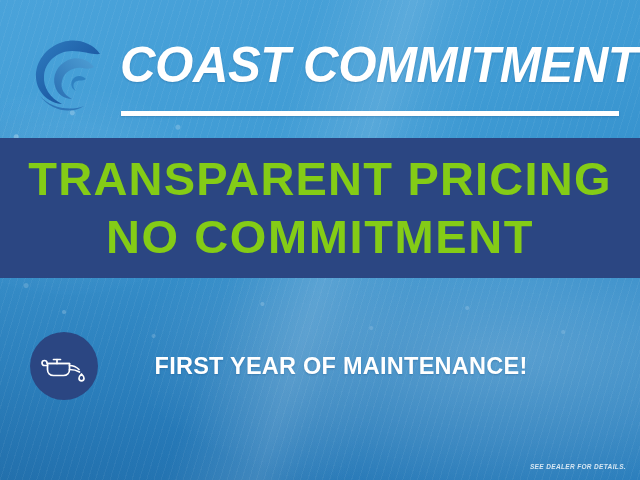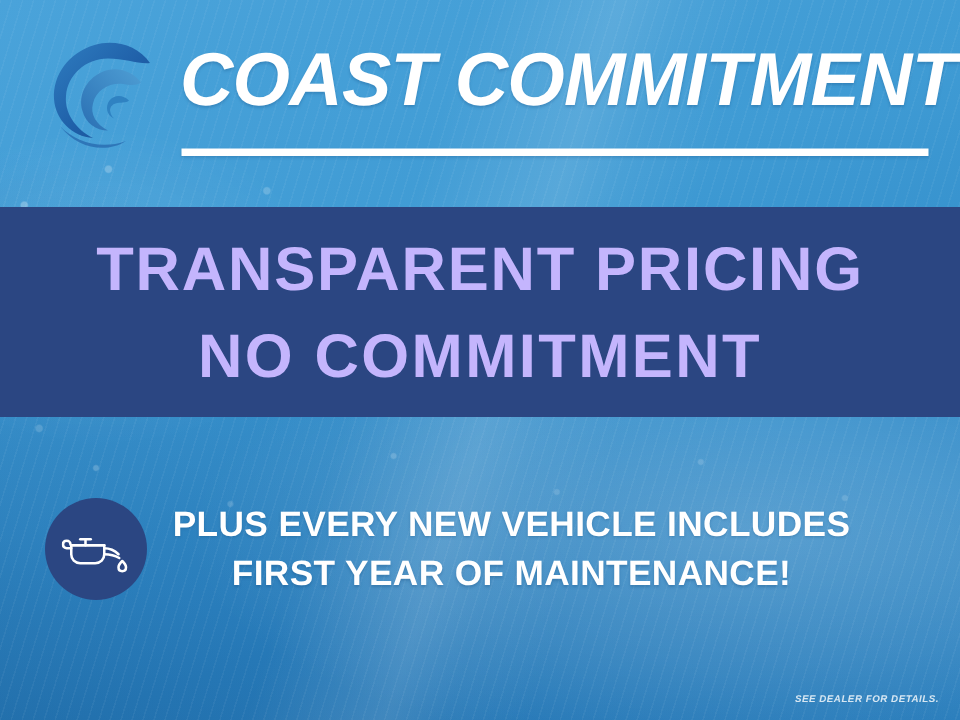--- a/index.html
+++ b/index.html
@@ -91,21 +91,21 @@
       radial-gradient(circle at 41% 30%, rgba(255,255,255,0.18) 0 1.5px, rgba(255,255,255,0) 2.5px),
       radial-gradient(circle at 58% 60%, rgba(255,255,255,0.14) 0 1.5px, rgba(255,255,255,0) 2.5px),
       radial-gradient(circle at 73% 35%, rgba(255,255,255,0.16) 0 1.5px, rgba(255,255,255,0) 2.5px),
       radial-gradient(circle at 88% 65%, rgba(255,255,255,0.14) 0 1.5px, rgba(255,255,255,0) 2.5px);
   }
 
   
   .header {
     position: absolute;
     left: 0;
-    top: 0;
+    top: 12px;
     width: 640px;
     height: 138px;
   }
 
   .logo {
     position: absolute;
     left: 22px;
     top: 22px;
     width: 92px;
     height: 80px;
@@ -149,24 +149,24 @@
     width: 640px;
     height: 140px;
     background: #2b4682;
     display: flex;
     flex-direction: column;
     align-items: center;
     justify-content: center;
   }
 
   .navy-line {
-    color: #c4b5fd;
+    color: #84cc16;
     font-family: "Liberation Sans", sans-serif;
     font-weight: bold;
-    font-size: 41px;
+    font-size: 47px;
     line-height: 58px;
     letter-spacing: 1.2px;
     white-space: nowrap;
     text-align: center;
   }
   .navy-line.line2 {
     letter-spacing: 1.6px;
   }
 
   
@@ -300,20 +300,19 @@
           <path d="M6.5 15.5 L3.5 15.5 C2 15.5 1 14.5 1 13 C1 11.5 2 10.5 3.5 10.5
                    C5 10.5 6 11.5 6 13"></path>
 
           <path d="M40.5 24 C40.5 24 43 26.5 43 28.2 C43 29.8 41.9 30.8 40.5 30.8
                    C39.1 30.8 38 29.8 38 28.2 C38 26.5 40.5 24 40.5 24 Z"></path>
         </g>
       </svg>
     </div>
 
     <div class="promo-text">
-      <div class="promo-line">PLUS EVERY NEW VEHICLE INCLUDES</div>
       <div class="promo-line">FIRST YEAR OF MAINTENANCE!</div>
     </div>
   </div>
 
   <div class="fine-print">SEE DEALER FOR DETAILS.</div>
 
 </div>
 
 </body></html>

